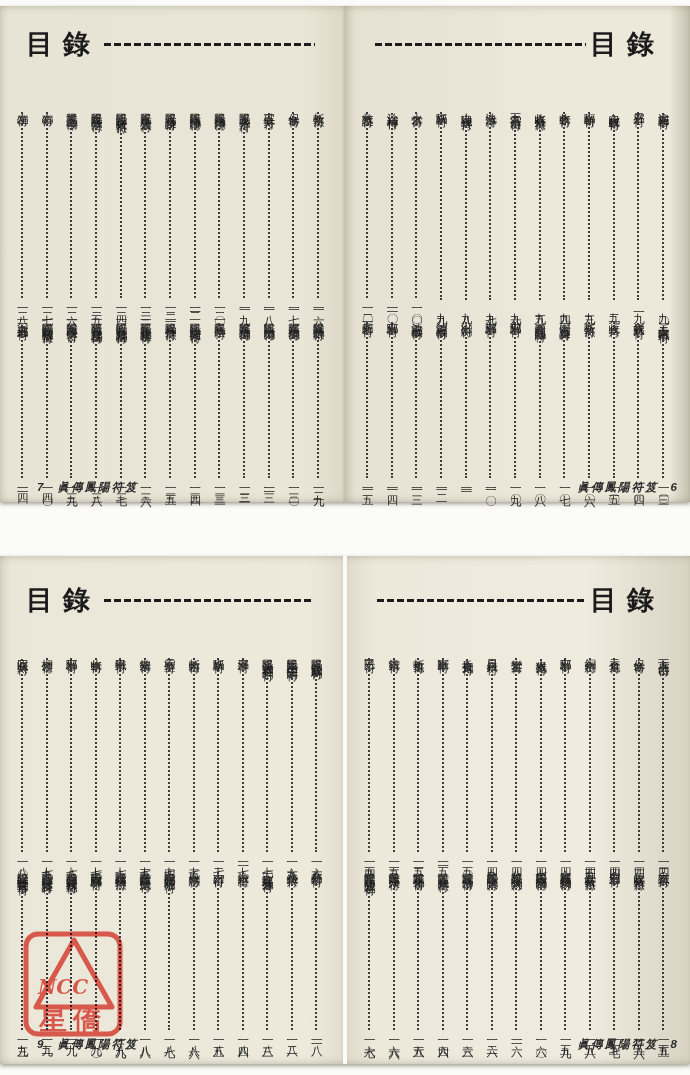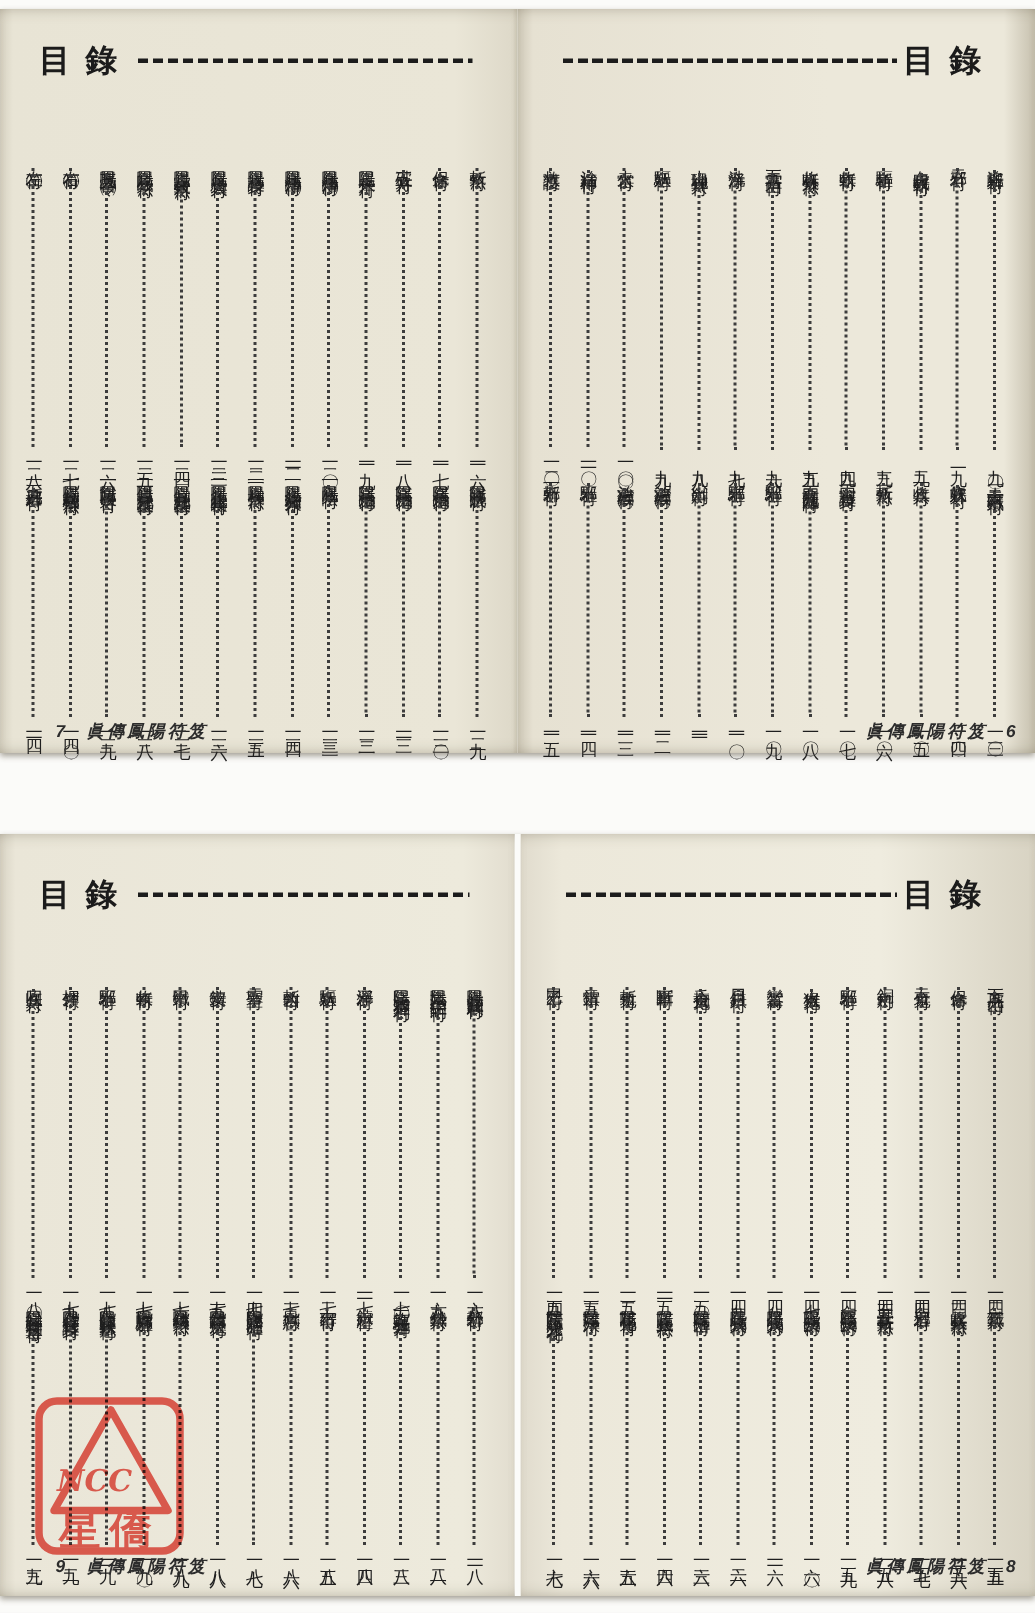--- a/index.html
+++ b/index.html
@@ -11,21 +11,21 @@
   .spread.bottom{top:556px;height:508px;gap:4px;background:#fbfbf9;}
   .page{position:relative;flex:1 1 0;height:100%;}
   .top .pleft {background:linear-gradient(90deg,#d6d1c1 0,#e8e4d5 2.5%,#eae6d7 88%,#ded9c9 99%,#cfc9b8 100%);}
   .top .pright{background:linear-gradient(90deg,#cdc7b6 0,#e6e1d2 3%,#ece8da 60%,#ece8da 94%,#c6c0ae 100%);}
   .bottom .pleft {background:linear-gradient(90deg,#d8d3c4 0,#eae6d8 3%,#edeadc 90%,#e2ddcf 100%);}
   .bottom .pright{background:linear-gradient(90deg,#e0dbcd 0,#ece8da 8%,#efecdf 70%,#d8d3c3 100%);}
   .page::after{content:"";position:absolute;inset:0;pointer-events:none;
                box-shadow:inset 0 6px 10px -8px rgba(90,80,60,.5), inset 0 -6px 10px -8px rgba(90,80,60,.5);}
   .hdr{position:absolute;top:20px;left:26px;right:26px;display:flex;align-items:center;}
   .bottom .hdr{top:26px;}
-  .toclabel{font-size:21px;font-weight:bold;color:#1b1b1b;letter-spacing:10px;white-space:nowrap;}
+  .toclabel{font-size:27px;font-weight:bold;color:#1b1b1b;letter-spacing:10px;white-space:nowrap;}
   .rule{flex:1 1 auto;height:3px;margin:0 4px;
         background:repeating-linear-gradient(90deg,#1c1c1c 0 7px,rgba(0,0,0,0) 7px 10px);}
   .rows{position:absolute;left:0;right:0;top:0;bottom:0;pointer-events:none;}
   .row{position:absolute;left:10px;right:15px;display:flex;
        flex-direction:row-reverse;justify-content:space-between;}
   .top .row0{top:98px;height:204px;}
   .top .row1{top:308px;height:174px;}
   .bottom .row0{top:94px;height:212px;}
   .bottom .row1{top:308px;height:176px;}
   .entry{width:24px;display:flex;flex-direction:column;align-items:center;}

